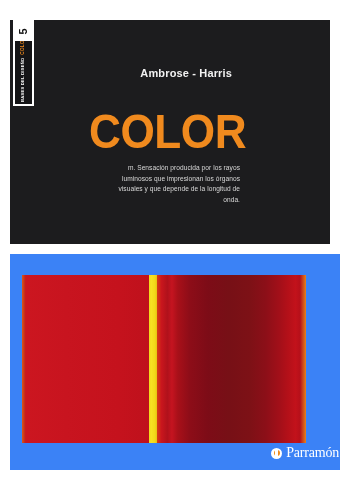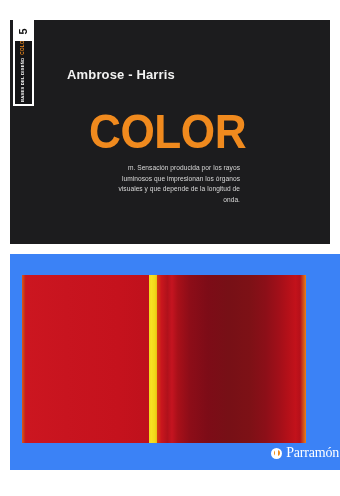--- a/index.html
+++ b/index.html
@@ -102,23 +102,23 @@
     letter-spacing: 0.3px;
     line-height: 1;
   }
 
   
   .authors {
     position: absolute;
     left: 0;
     top: 47px;
     width: 222px;
-    text-align: center;
+    text-align: right;
     color: #f2f2f2;
-    font-size: 13px;
+    font-size: 11px;
     font-weight: 700;
     letter-spacing: 0.15px;
   }
 
   
   .cover-title {
     position: absolute;
     left: 79px;
     top: 88px;
     color: #f08a1e;

